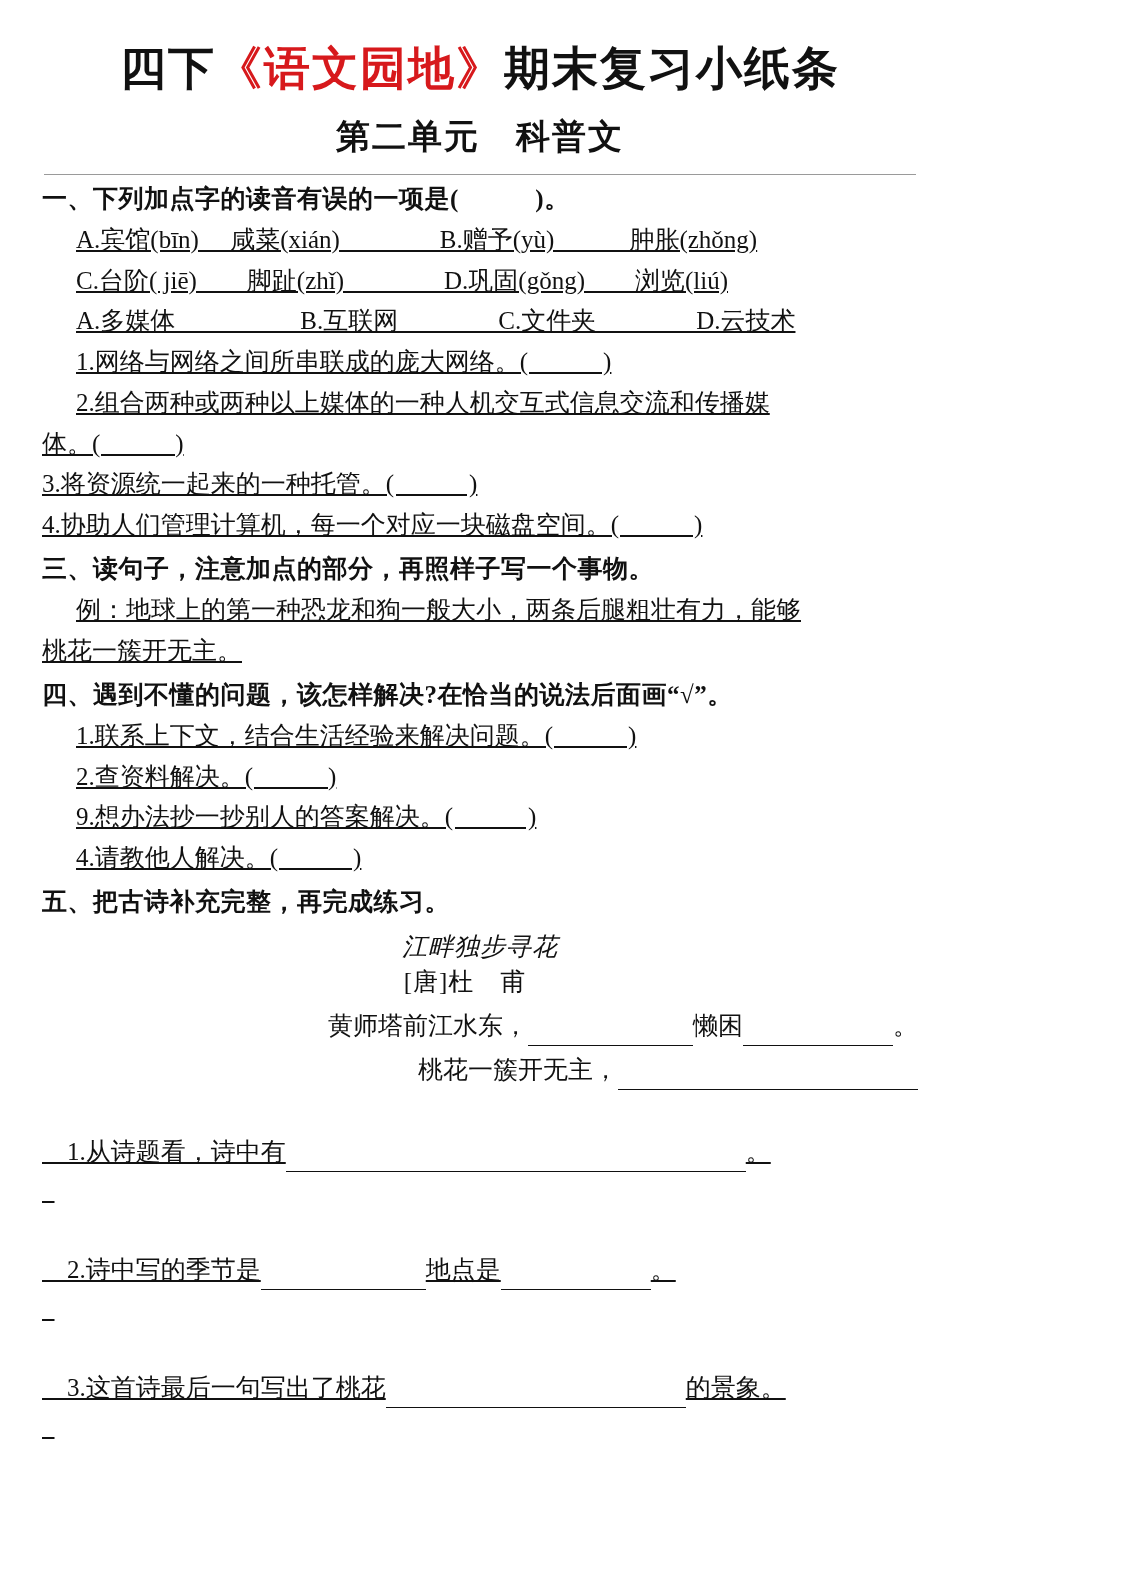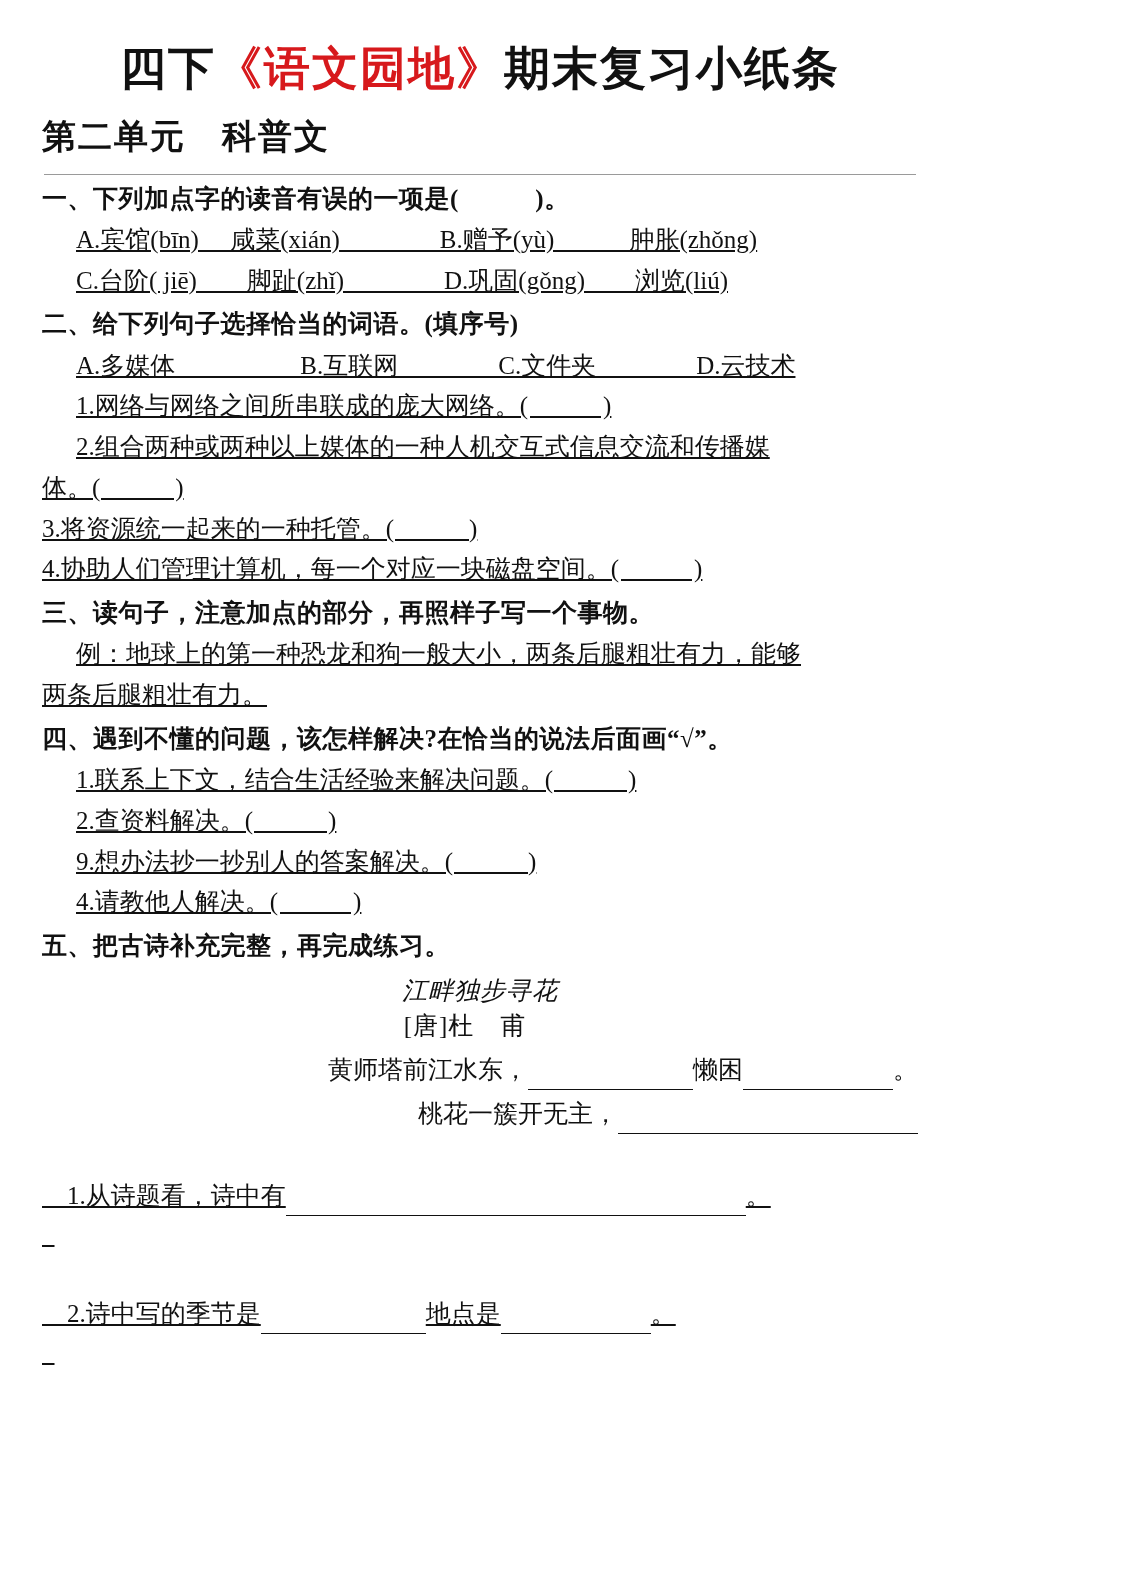--- a/index.html
+++ b/index.html
@@ -27,21 +27,21 @@
     font-weight: bold;
     letter-spacing: 2px;
     line-height: 1.25;
     margin: 12px 0 2px 0;
     font-family: "Liberation Serif", "DejaVu Serif", serif;
   }
   .title .red {
     color: #d7191c;
   }
   .subtitle {
-    text-align: left;
+    text-align: center;
     font-size: 34px;
     font-weight: bold;
     letter-spacing: 2px;
     margin: 16px 0 14px 0;
   }
   .divider {
     border: none;
     border-top: 1px solid #9a9a9a;
     margin: 8px 2px 6px 2px;
   }
@@ -100,31 +100,30 @@
   </div>
 
   <div class="subtitle">第二单元　科普文</div>
 
   <hr class="divider">
 
   <div class="qhead">一、下列加点字的读音有误的一项是(　　　)。</div>
   <div class="line indent">A.宾馆(bīn)　 咸菜(xián)　　　　B.赠予(yù)　　　肿胀(zhǒng)</div>
   <div class="line indent">C.台阶( jiē)　　脚趾(zhǐ)　　　　D.巩固(gǒng)　　浏览(liú)</div>
 
-  <div class="qhead">二、给下列句子选择恰当的词语。(填序号)</div>
   <div class="line indent">A.多媒体　　　　　B.互联网　　　　C.文件夹　　　　D.云技术</div>
   <div class="line indent">1.网络与网络之间所串联成的庞大网络。(　　　)</div>
   <div class="line indent">2.组合两种或两种以上媒体的一种人机交互式信息交流和传播媒</div>
   <div class="line">体。(　　　)</div>
   <div class="line">3.将资源统一起来的一种托管。(　　　)</div>
   <div class="line">4.协助人们管理计算机，每一个对应一块磁盘空间。(　　　)</div>
 
   <div class="qhead">三、读句子，注意加点的部分，再照样子写一个事物。</div>
   <div class="line indent">例：地球上的第一种恐龙和狗一般大小，两条后腿粗壮有力，能够</div>
-  <div class="line">两条后腿粗壮有力。</div>
+  <div class="line">桃花一簇开无主。</div>
 
   <div class="qhead">四、遇到不懂的问题，该怎样解决?在恰当的说法后面画“√”。</div>
   <div class="line indent">1.联系上下文，结合生活经验来解决问题。(　　　)</div>
   <div class="line indent">2.查资料解决。(　　　)</div>
   <div class="line indent">9.想办法抄一抄别人的答案解决。(　　　)</div>
   <div class="line indent">4.请教他人解决。(　　　)</div>
 
   <div class="qhead">五、把古诗补充完整，再完成练习。</div>
   <div class="poem-title">江畔独步寻花</div>
   <div class="poem-author">[唐]杜　甫</div>
@@ -138,14 +137,17 @@
   </div>
 
   <div class="line indent">
     <span>1.从诗题看，诗中有</span><span class="u" style="width:460px"></span><span>。</span>
   </div>
 
   <div class="line indent">
     <span>2.诗中写的季节是</span><span class="u" style="width:165px"></span><span>地点是</span><span class="u" style="width:150px"></span><span>。</span>
   </div>
 
+  <div class="line indent">
+    <span>3.这首诗最后一句写出了桃花</span><span class="u" style="width:300px"></span><span>的景象。</span>
+  </div>
 
 </div>
 
 </body></html>

